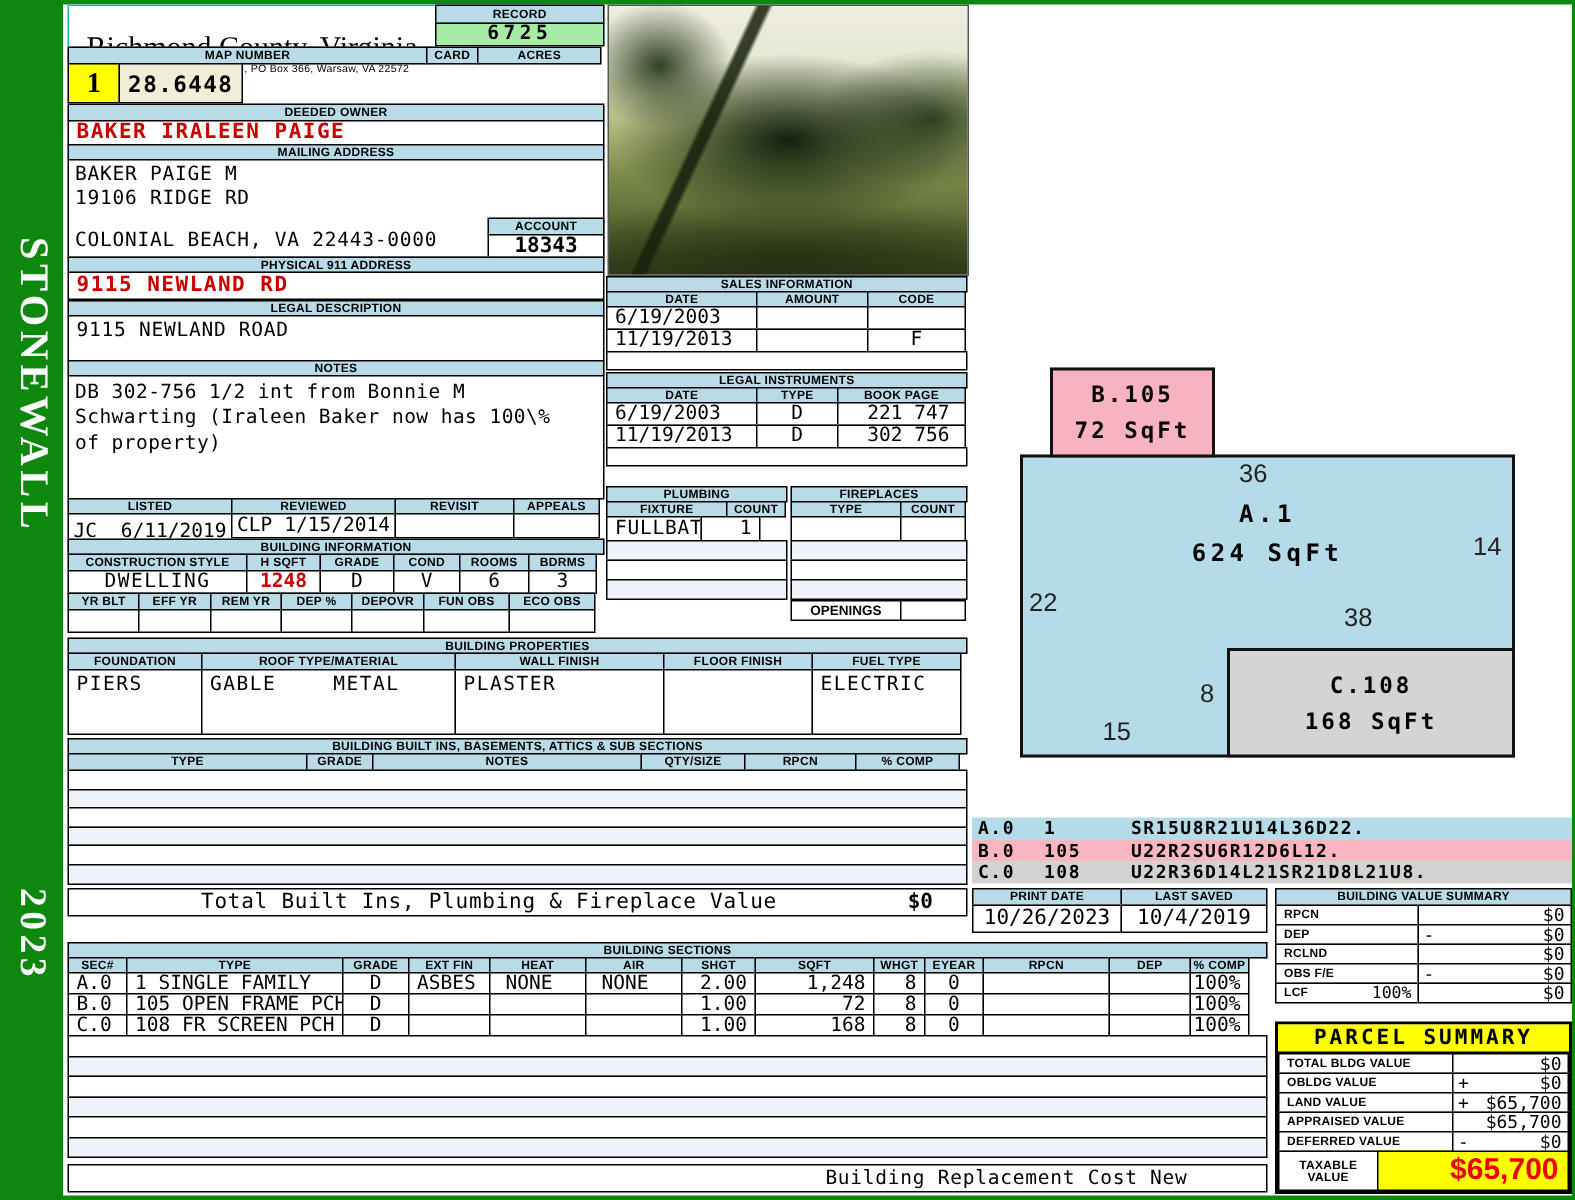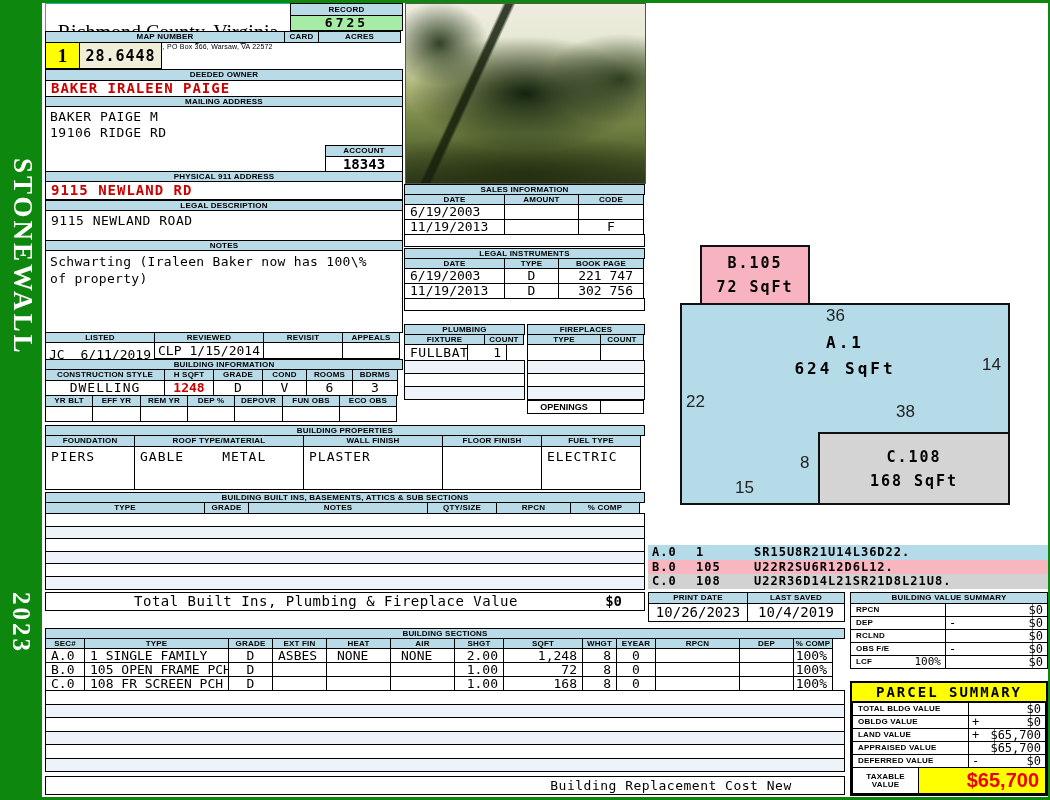--- a/index.html
+++ b/index.html
@@ -69,36 +69,38 @@
 
 <div class="abs hdr" style="left:45px;top:69px;width:358px;height:12px">DEEDED OWNER</div>
 <div class="abs cell l red" style="left:45px;top:80px;width:358px;height:17px;font-size:14px;letter-spacing:1px">BAKER IRALEEN PAIGE</div>
 
 <div class="abs hdr" style="left:45px;top:96px;width:358px;height:11px">MAILING ADDRESS</div>
 <div class="abs cell" style="left:45px;top:106px;width:358px;height:66px;align-items:flex-start">
   <div style="padding:2px 0 0 4px;letter-spacing:.5px">
     <div>BAKER PAIGE M</div>
     <div>19106 RIDGE RD</div>
     <div style="height:13px"></div>
+    <div>COLONIAL BEACH, VA 22443-0000</div>
   </div>
 </div>
 <div class="abs" style="left:325px;top:145px;width:78px">
   <div class="hdr" style="height:12px">ACCOUNT</div>
   <div class="cell c bold" style="height:16px;font-size:14px;margin-top:-1px">18343</div>
 </div>
 
 <div class="abs hdr" style="left:45px;top:171px;width:358px;height:11px">PHYSICAL 911 ADDRESS</div>
 <div class="abs cell l red" style="left:45px;top:181px;width:358px;height:19px;font-size:14px;letter-spacing:1px">9115 NEWLAND RD</div>
 
 <div class="abs hdr" style="left:45px;top:200px;width:358px;height:11px">LEGAL DESCRIPTION</div>
 <div class="abs cell l" style="left:45px;top:210px;width:358px;height:31px;align-items:flex-start;padding-top:2px;letter-spacing:.5px">9115 NEWLAND ROAD</div>
 
 <div class="abs hdr" style="left:45px;top:240px;width:358px;height:11px">NOTES</div>
 <div class="abs cell" style="left:45px;top:250px;width:358px;height:83px;align-items:flex-start">
   <div style="padding:2px 0 0 4px;line-height:17px;letter-spacing:.3px">
+    <div>DB 302-756 1/2 int from Bonnie M</div>
     <div>Schwarting (Iraleen Baker now has 100\%</div>
     <div>of property)</div>
   </div>
 </div>
 
 <div class="abs row" style="left:45px;top:332px">
   <div class="hdr" style="width:110px;height:11px">LISTED</div>
   <div class="hdr" style="width:110px;height:11px">REVIEWED</div>
   <div class="hdr" style="width:80px;height:11px">REVISIT</div>
   <div class="hdr" style="width:58px;height:11px">APPEALS</div>

